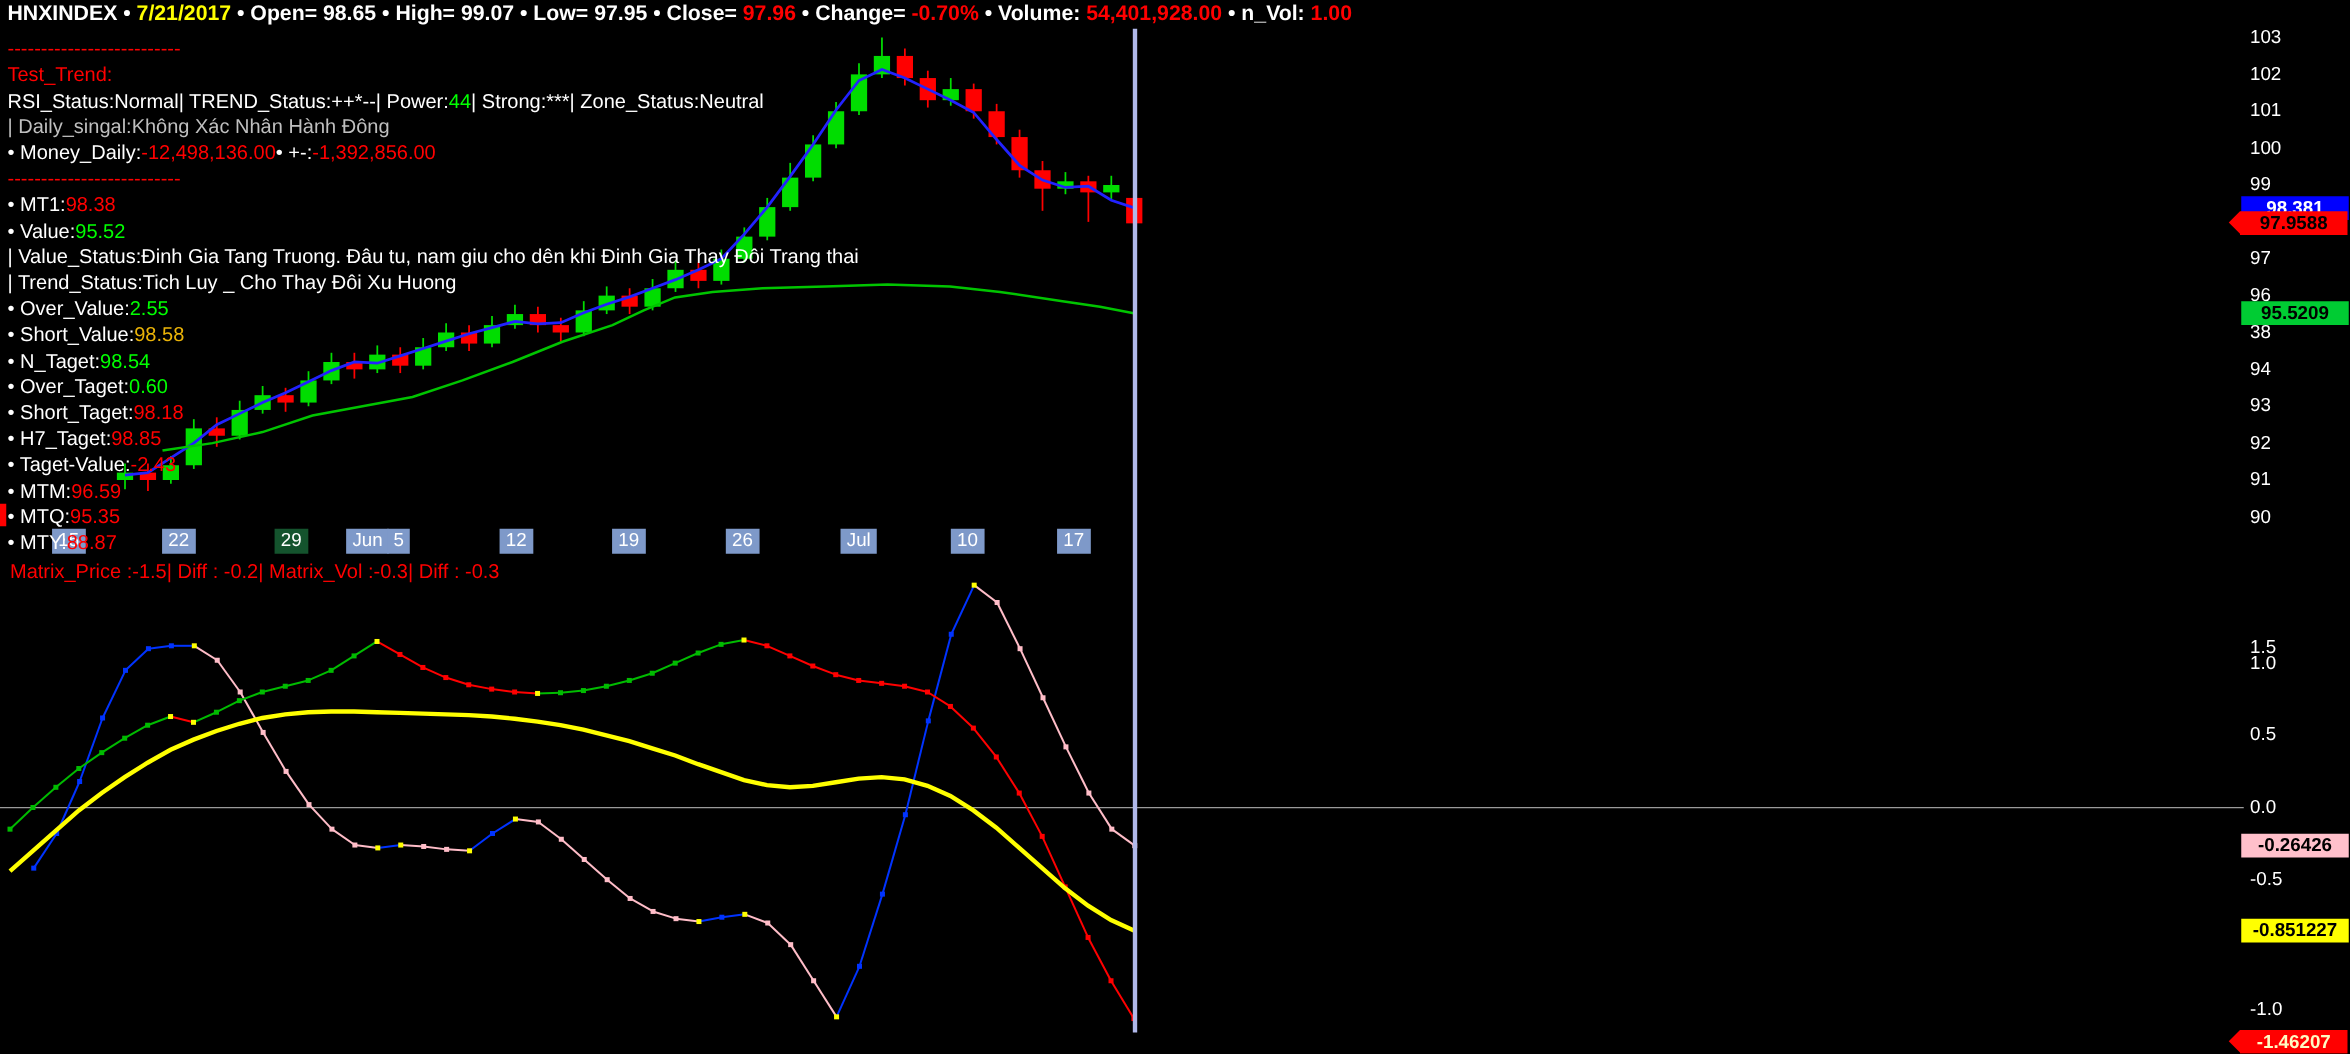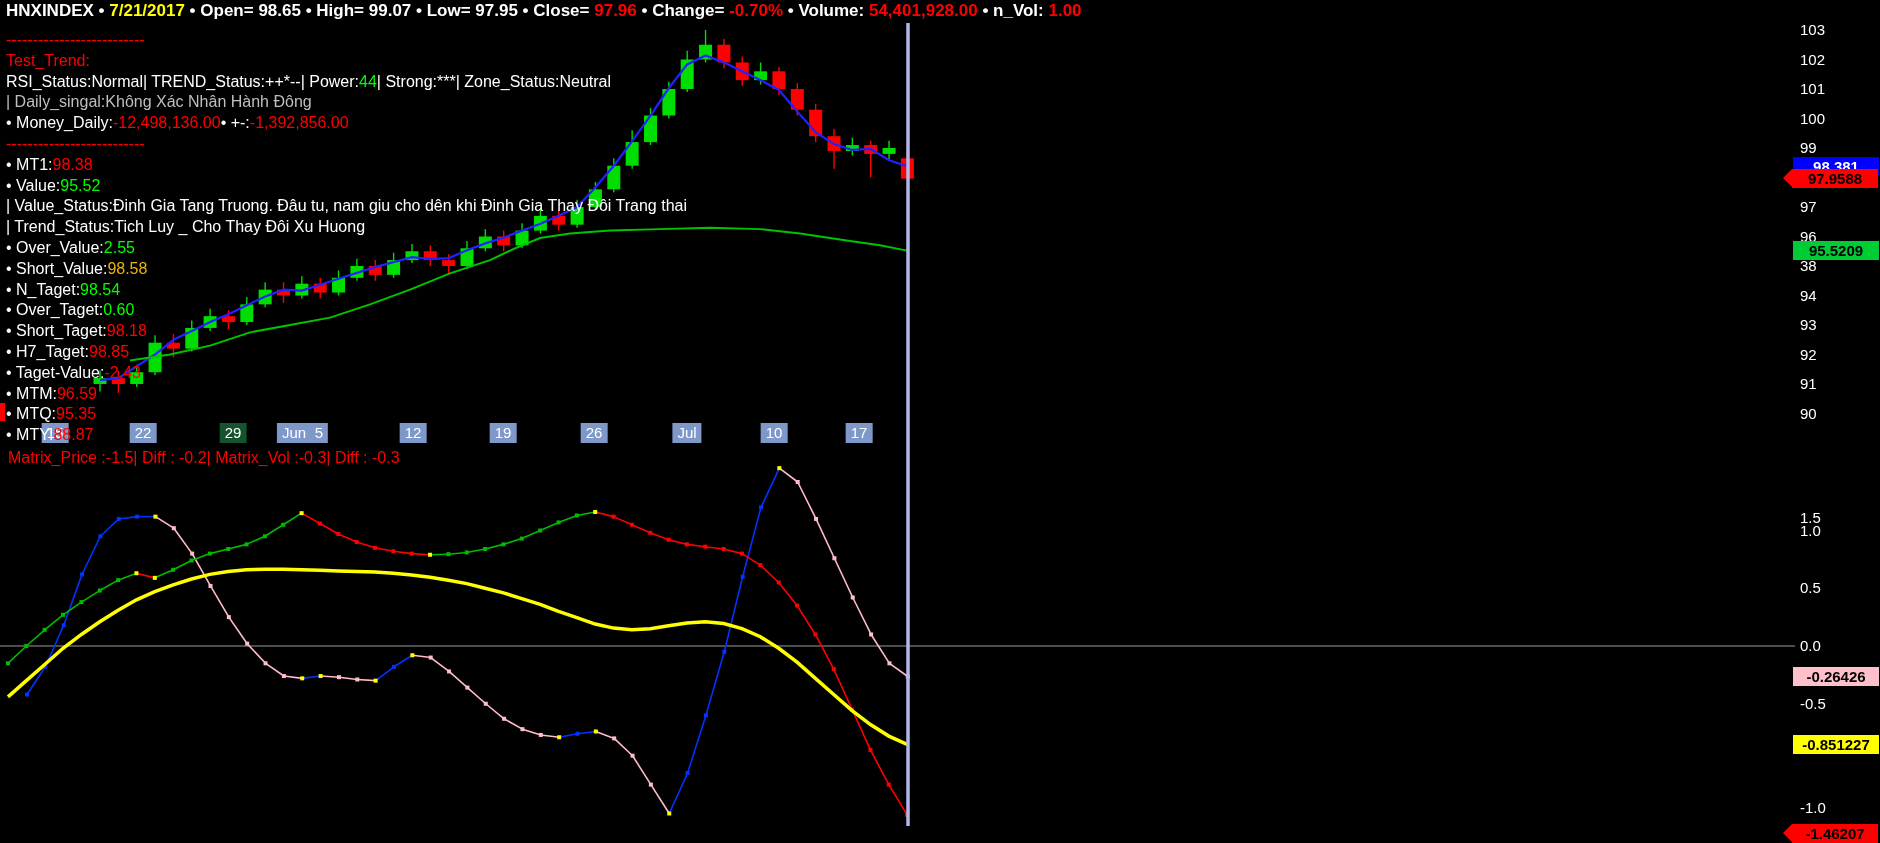--- a/index.html
+++ b/index.html
@@ -392,15 +392,15 @@
       <div class="tick-label" style="left: 1800px; top: 637px;">0.0</div>
       <div class="tick-label" style="left: 1800px; top: 694.75px;">-0.5</div>
       <div class="tick-label" style="left: 1800px; top: 752.5px; margin-top: 46px;">-1.0</div>
     </div>
   <div id="badges">
       <div class="badge" style="background: rgb(0, 0, 255); color: rgb(255, 255, 255); left: 1793px; width: 86px; top: 156.76px;">98.381</div>
       <div class="badge" style="background: rgb(255, 0, 0); color: rgb(0, 0, 0); left: 1792px; width: 86px; top: 169.215px;">97.9588<span class="tip" style="border-right: 9px solid rgb(255, 0, 0);"></span></div>
       <div class="badge" style="background: rgb(0, 204, 51); color: rgb(0, 0, 0); left: 1793px; width: 86px; top: 241.133px;">95.5209</div>
       <div class="badge" style="background: rgb(255, 192, 203); color: rgb(0, 0, 0); left: 1793px; width: 86px; top: 667.022px;">-0.26426</div>
       <div class="badge" style="background: rgb(255, 255, 0); color: rgb(0, 0, 0); left: 1793px; width: 86px; top: 734.817px;">-0.851227</div>
-      <div class="badge" style="background: rgb(255, 0, 0); color: #000000; left: 1792px; width: 86px; top: 824px;">-1.46207<span class="tip" style="border-right: 9px solid rgb(255, 0, 0);"></span></div>
+      <div class="badge" style="background: rgb(255, 0, 0); color: #fef9c3; left: 1792px; width: 86px; top: 824px;">-1.46207<span class="tip" style="border-right: 9px solid rgb(255, 0, 0);"></span></div>
     </div>
 </div>
 
 </body></html>

